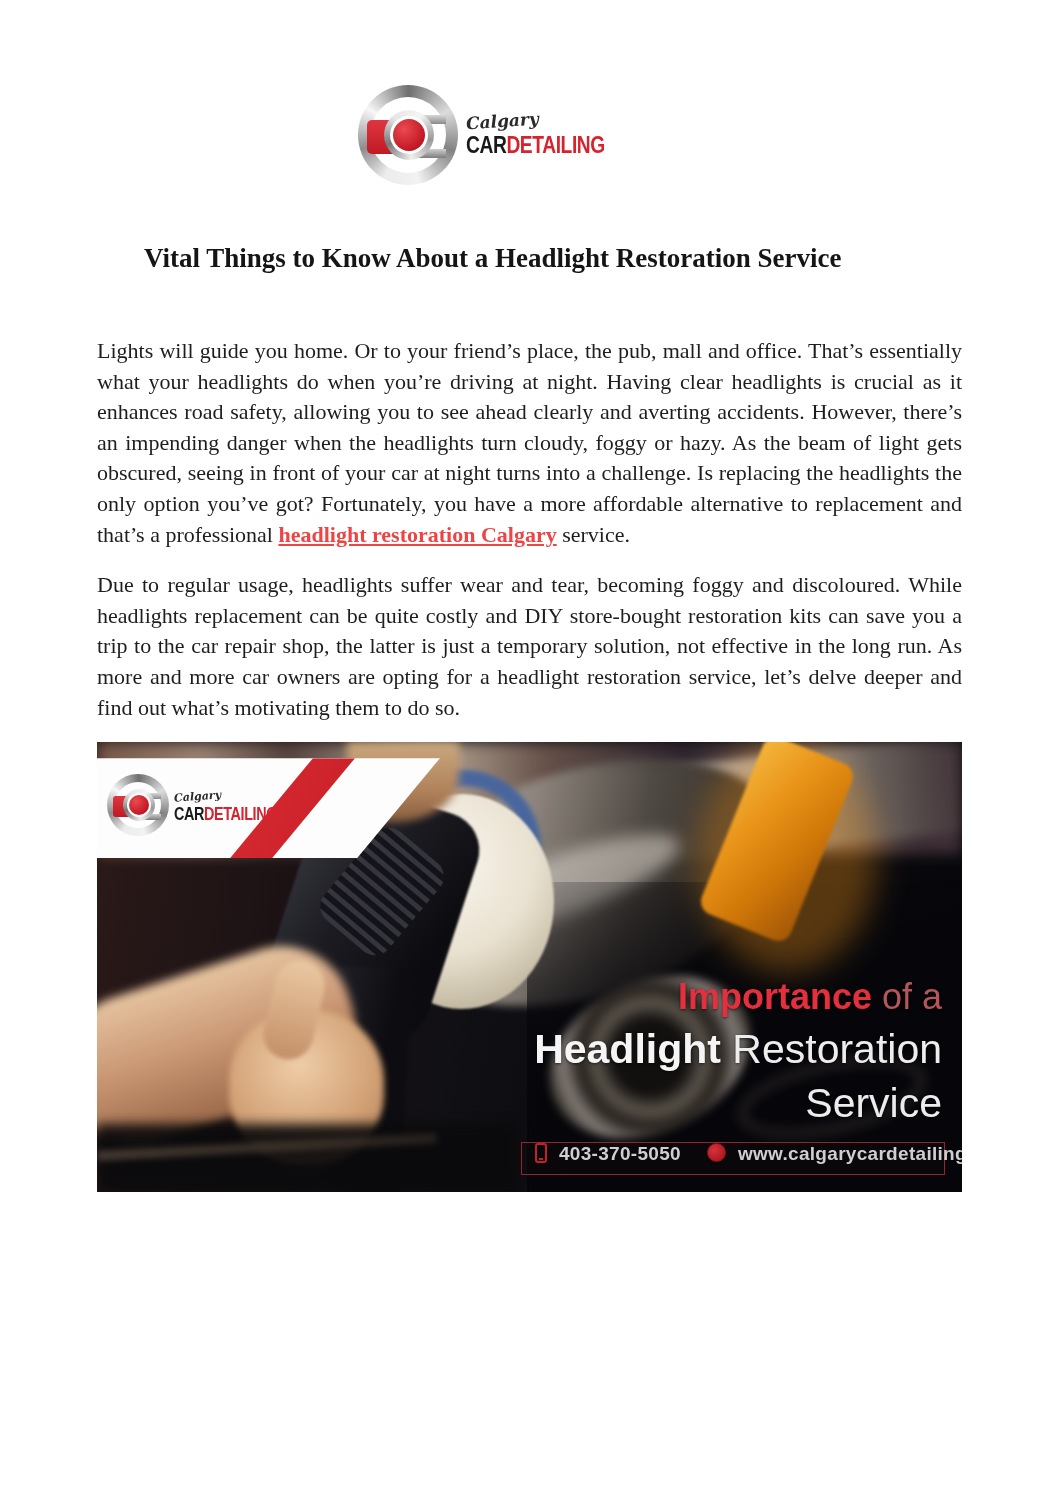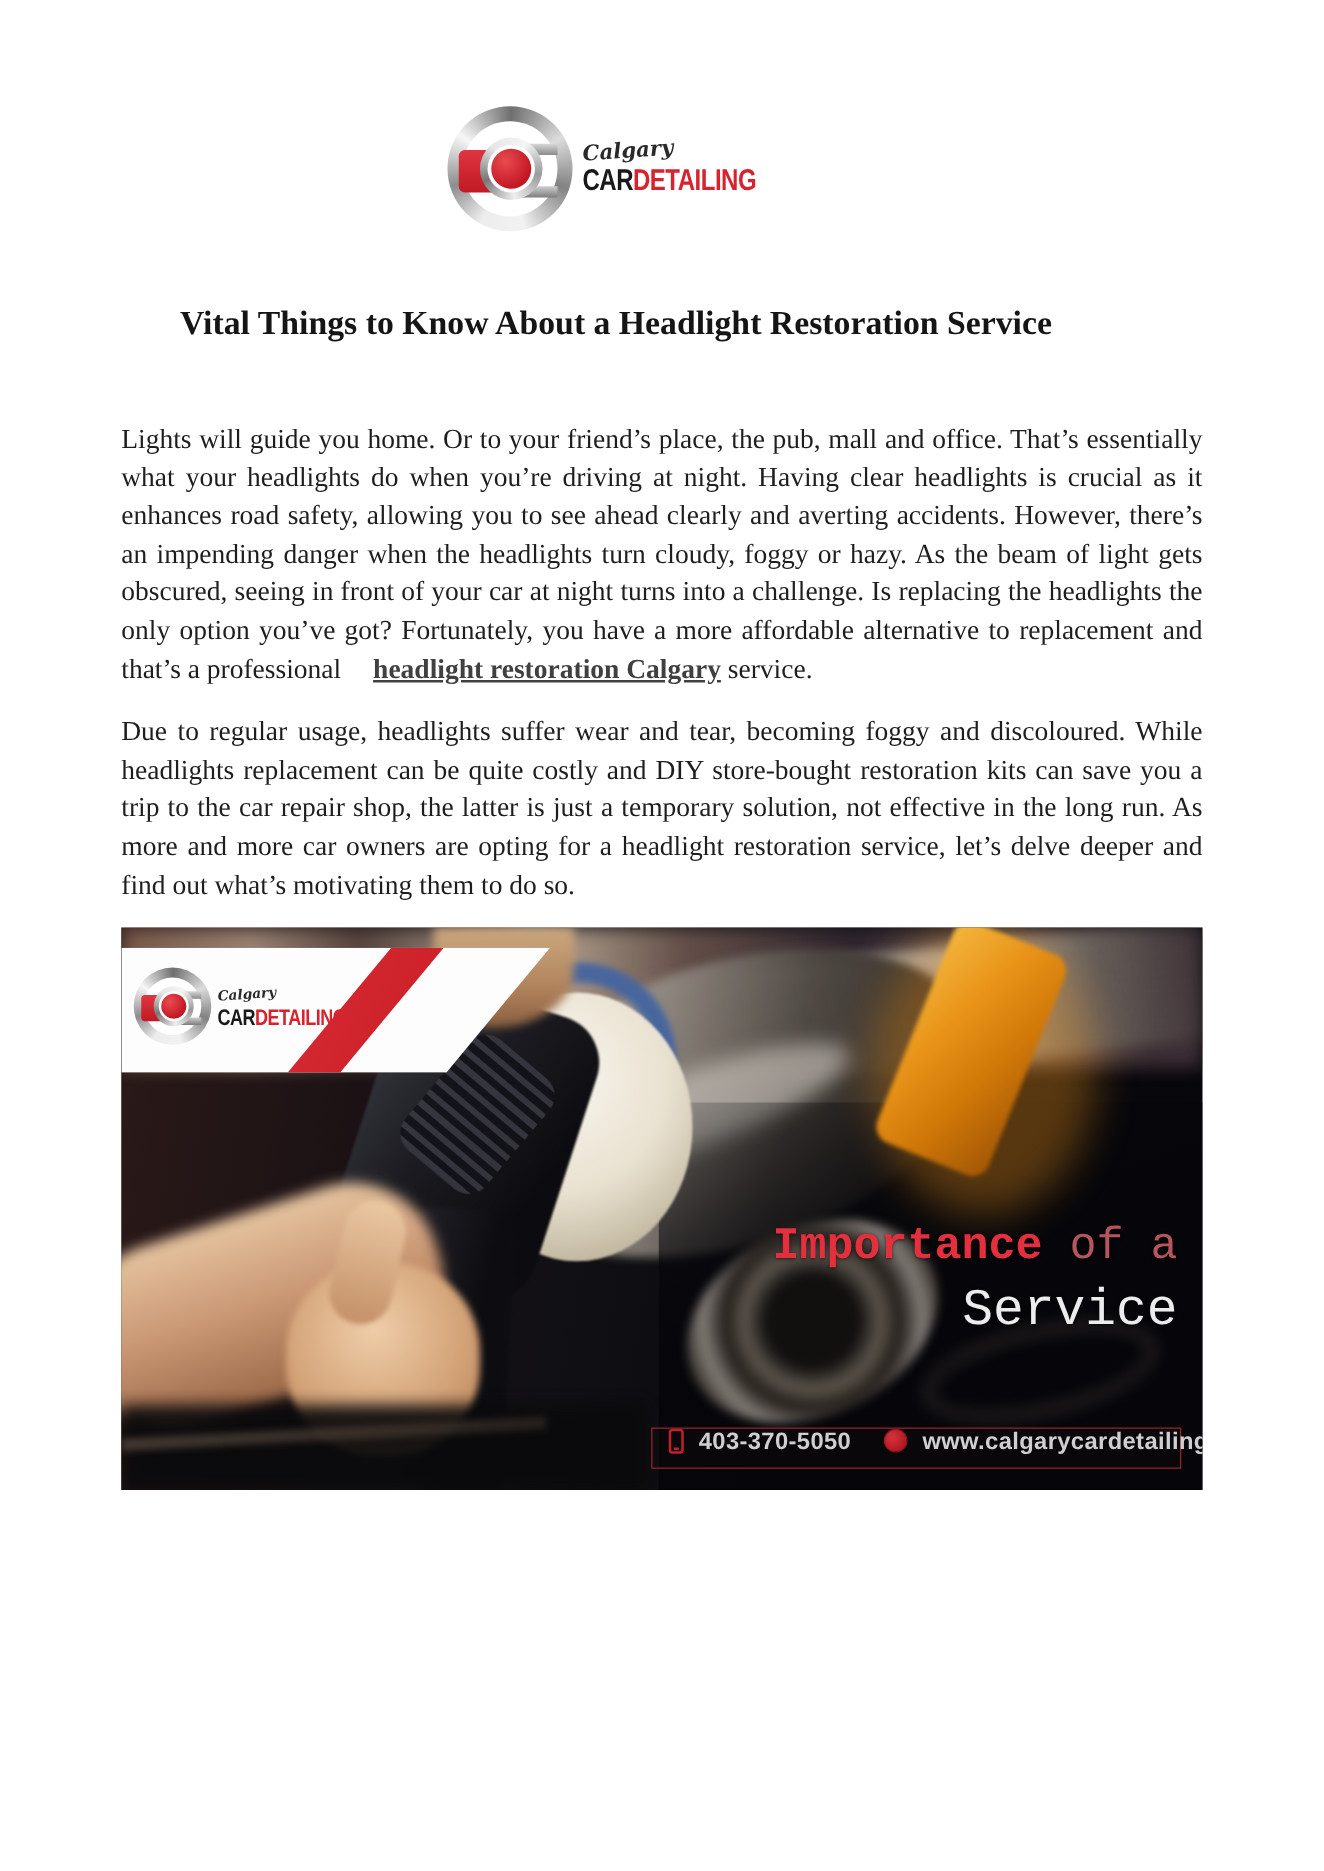--- a/index.html
+++ b/index.html
@@ -33,21 +33,21 @@
   .logo-word .car { color:#191919; }
   .logo-word .detailing { color:#d6232e; }
 
   .header { position:relative; height:103px; margin-top:85px; }
   .header .logo-lockup { position:absolute; left:358px; top:0; }
 
   
   h1.title { margin-top:54px; font-size:27px; line-height:33px; font-weight:bold; color:#151515;margin-left:47px; }
   p.body-para { margin-top:61px; font-size:22px; line-height:30.6px; text-align:justify; color:#1e1e1e; }
   p.body-para + p.body-para { margin-top:20px; }
-  a.inline-link { color:#404040; font-weight:bold; text-decoration:underline; cursor:pointer;margin-left:20px; }
+  a.inline-link { color:#ef4444; font-weight:bold; text-decoration:underline; cursor:pointer; }
 
   
   .banner { position:relative; margin-top:19px; width:865px; height:450px; overflow:hidden;
     background:linear-gradient(100deg,#2b1a18 0%,#1a1114 25%,#101014 45%,#0a0a0e 65%,#07070b 100%); }
   .banner .shape { position:absolute; }
   .ph-topstrip { left:0; top:0; width:865px; height:112px; filter:blur(7px); opacity:.95;
     background:linear-gradient(90deg,#7a5a4a,#a08878 12%,#584640 22%,#c4b4a0 38%,#6a544c 52%,#302630 68%,#7a665c 82%,#413238 95%); }
   .ph-silver { left:400px; top:18px; width:480px; height:95px; transform:rotate(-6deg); filter:blur(5px); opacity:.8;
     background:linear-gradient(90deg,transparent,#9a938c 30%,#d6d0c8 55%,#6a645e 80%,transparent); }
   .ph-glass { left:290px; top:28px; width:400px; height:225px; transform:rotate(-18deg); border-radius:50%;
@@ -107,21 +107,21 @@
   .label .grey-bar-bottom { right:8px; top:40px; width:21px; height:6px; }
   .label .ring-inner { left:16px; top:15px; width:32px; height:32px; }
   .label .ring-inner::after { inset:4px; }
   .label .red-dot { left:22px; top:21px; width:20px; height:20px; }
   .label .logo-text { margin-left:5px; }
   .label .logo-script { font-size:11px; }
   .label .logo-word { font-size:18px; }
 
   
   .banner-title { position:absolute; right:20px; top:230px; text-align:right;
-    font-family:Liberation Mono, monospace; text-shadow:0 1px 3px rgba(0,0,0,.6); }
+    font-family:Liberation Sans, sans-serif; text-shadow:0 1px 3px rgba(0,0,0,.6); }
   .bt-line1 { font-size:36px; line-height:50px; font-weight:bold; }
   .bt-line1 .red { color:#e4303e; }
   .bt-line1 .rest { color:#b5555c; font-weight:normal; }
   .bt-line2 { font-size:41px; line-height:54px; color:#ededed; font-weight:normal; }
   .bt-line2 .bold { font-weight:bold; color:#f5f5f5; }
   .bt-line3 { font-size:41px; line-height:54px; color:#ececec; font-weight:normal; }
   .contact-bar { position:absolute; left:424px; top:400px; width:424px; height:33px;
     border:1px solid #97232c; background:rgba(25,12,14,.25);
     display:flex; align-items:flex-start; gap:12px; padding:0 13px;
     font-family:"Liberation Sans", sans-serif; font-weight:bold; font-size:19px;
@@ -200,20 +200,21 @@
           </div>
           <div class="logo-text">
             <span class="logo-script">Calgary</span>
             <div class="logo-word"><span class="car">CAR</span><span class="detailing">DETAILING</span></div>
           </div>
         </div>
       </div>
 
       <div class="banner-title">
         <div class="bt-line1"><span class="red">Importance</span><span class="rest"> of a</span></div>
+        <div class="bt-line2"><span class="bold">Headlight</span><span> Restoration</span></div>
         <div class="bt-line3">Service</div>
       </div>
 
       <div class="contact-bar">
         <span class="phone-icon"></span>
         <span class="contact-text">403-370-5050</span>
         <span class="globe-icon"></span>
         <span class="contact-text">www.calgarycardetailing.ca</span>
       </div>
     </div>

